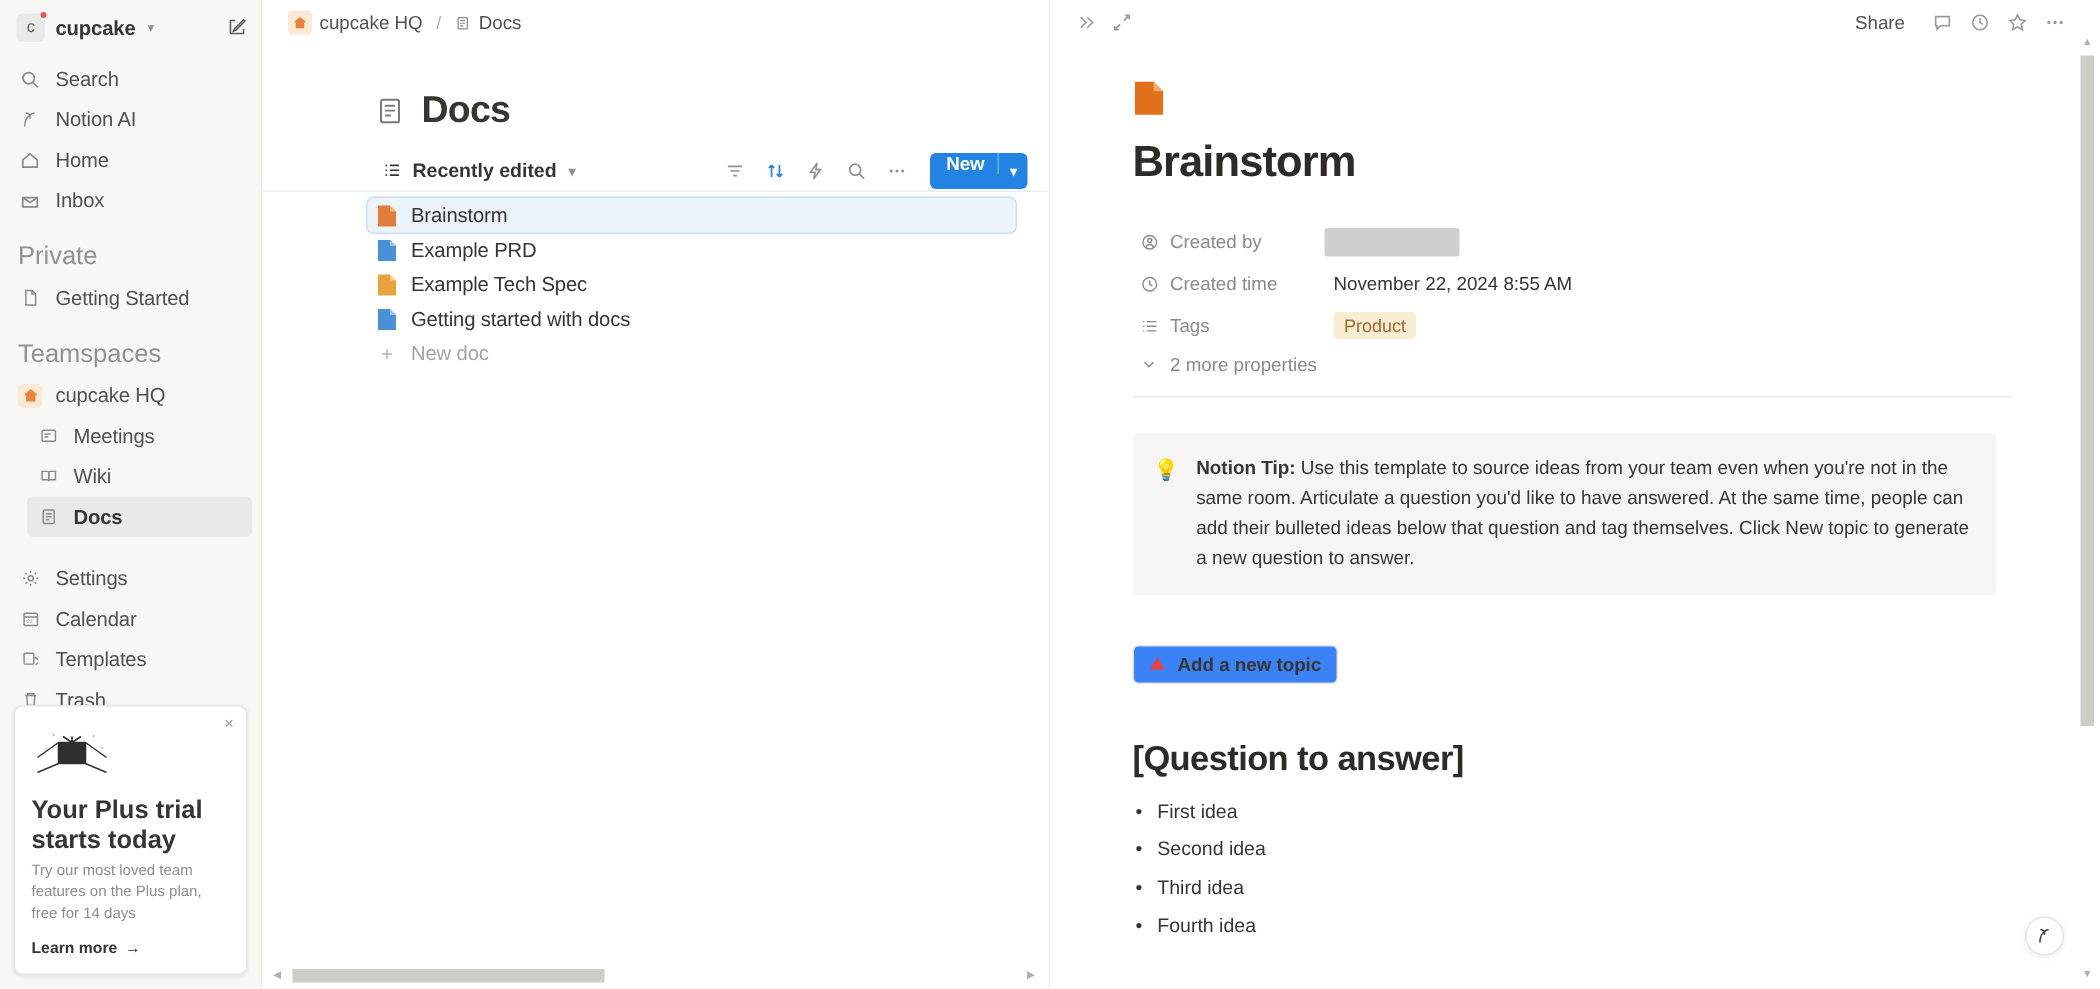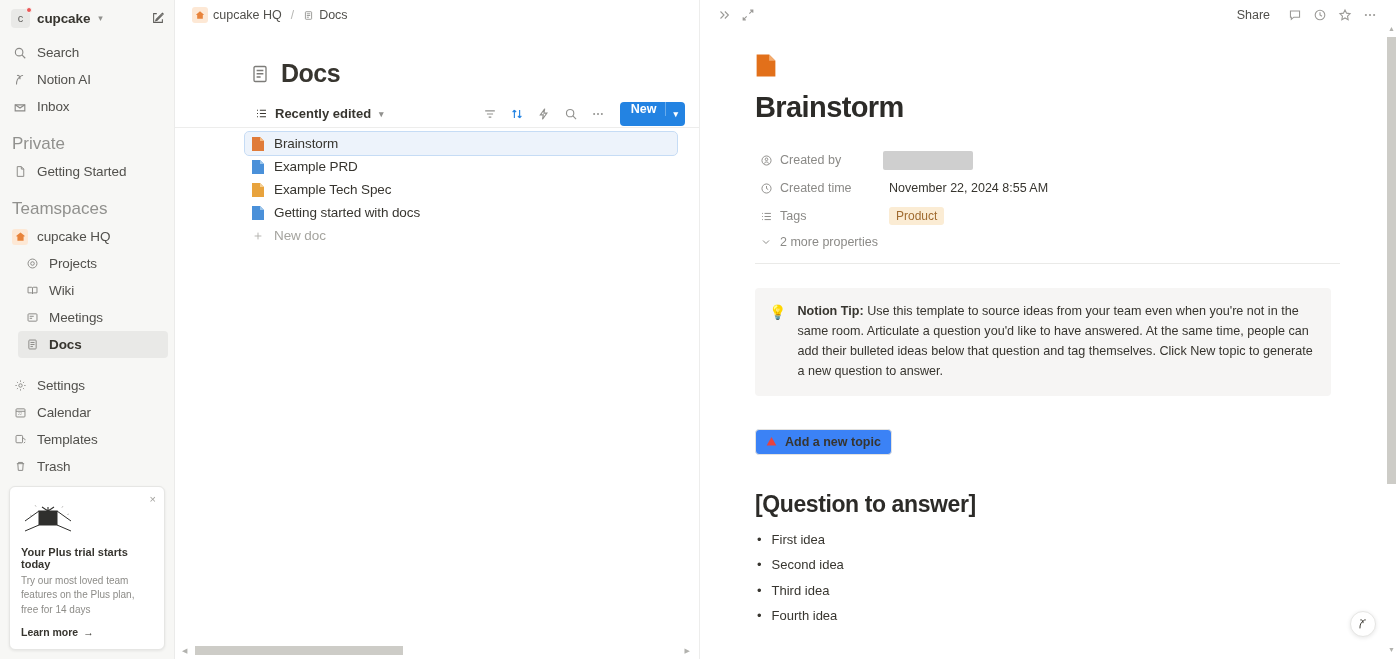--- a/index.html
+++ b/index.html
@@ -67,21 +67,21 @@
     position: absolute; left: 9px; bottom: 9px; width: 156px;
     background: #ffffff; border: 1px solid #e6e6e4;
     border-radius: 6px; padding: 10px 11px 11px 11px;
     box-shadow: 0 1px 3px rgba(15,15,15,0.08);
   }
   .trial-close {
     position: absolute; top: 7px; right: 8px;
     color: #a3a29e; font-size: 11px; cursor: pointer; line-height: 1;
   }
   .trial-img { height: 38px; margin-bottom: 9px; margin-top: 2px; }
-  .trial-title { font-size: 11px; font-weight: 700; color: #37352f; margin-bottom: 4px; }
+  .trial-title { font-size: 17px; font-weight: 700; color: #37352f; margin-bottom: 4px; }
   .trial-desc { font-size: 10px; color: #8d8c88; line-height: 1.45; }
   .trial-link { font-size: 10.5px; font-weight: 600; color: #37352f; margin-top: 9px; display: flex; align-items: center; gap: 5px; cursor: pointer; }
 
   
   .middle {
     width: 525px; flex: 0 0 525px; height: 659px;
     background: #ffffff; position: relative; overflow: hidden;
     border-right: 1px solid #ededec;
   }
   .crumbs {
@@ -275,20 +275,28 @@
 
       <div class="nav-item">
         <span class="ico">
           <svg width="14" height="14" viewBox="0 0 16 16" fill="none" stroke="currentColor" stroke-width="1.2">
             <path d="M4 13c0-4 1-7 4-8.5M8 4.5C9.2 3 10.5 2.6 11.5 3M8 4.5c-1-1.6-2.4-2-3.4-1.5M8 4.5V7"></path>
           </svg>
         </span>
         <span>Notion AI</span>
       </div>
 
+      <div class="nav-item">
+        <span class="ico">
+          <svg width="14" height="14" viewBox="0 0 16 16" fill="none" stroke="currentColor" stroke-width="1.3">
+              <path d="M2.5 7.5L8 3l5.5 4.5V13H2.5z"></path>
+            </svg>
+        </span>
+        <span>Home</span>
+      </div>
 
       <div class="nav-item">
         <span class="ico">
           <svg width="14" height="14" viewBox="0 0 16 16" fill="none" stroke="currentColor" stroke-width="1.3">
               <path d="M2.5 5.5h11v7h-11z"></path>
               <path d="M2.5 5.5L8 9.2l5.5-3.7"></path>
             </svg>
         </span>
         <span>Inbox</span>
       </div>
@@ -311,43 +319,34 @@
         <svg width="11" height="11" viewBox="0 0 16 16" fill="#e8833a">
             <path d="M8 2l6 5v1h-1.5v6h-9V8H2V7z"></path>
           </svg>
       </span>
       <span>cupcake HQ</span>
     </div>
 
     <div class="nav-item indent">
       <span class="ico">
         <svg width="13" height="13" viewBox="0 0 16 16" fill="none" stroke="currentColor" stroke-width="1.2">
-            <circle cx="8" cy="8" r="5.5"></circle>
-            <circle cx="8" cy="8" r="2.2"></circle>
-          </svg>
-      </span>
-      <span>Projects</span>
+            <rect x="2.5" y="3.5" width="11" height="9" rx="1"></rect>
+            <path d="M4.5 6.5h5M4.5 9h3"></path>
+          </svg>
+      </span>
+      <span>Meetings</span>
     </div>
     <div class="nav-item indent">
       <span class="ico">
         <svg width="13" height="13" viewBox="0 0 16 16" fill="none" stroke="currentColor" stroke-width="1.2">
             <path d="M2.5 4h4.3c.7 0 1.2.5 1.2 1.1V12c0-.6-.5-1.1-1.2-1.1H2.5z"></path>
             <path d="M13.5 4H9.2c-.7 0-1.2.5-1.2 1.1V12c0-.6.5-1.1 1.2-1.1h4.3z"></path>
           </svg>
       </span>
       <span>Wiki</span>
-    </div>
-    <div class="nav-item indent">
-      <span class="ico">
-        <svg width="13" height="13" viewBox="0 0 16 16" fill="none" stroke="currentColor" stroke-width="1.2">
-            <rect x="2.5" y="3.5" width="11" height="9" rx="1"></rect>
-            <path d="M4.5 6.5h5M4.5 9h3"></path>
-          </svg>
-      </span>
-      <span>Meetings</span>
     </div>
     <div class="nav-item indent active">
       <span class="ico">
         <svg width="13" height="13" viewBox="0 0 16 16" fill="none" stroke="currentColor" stroke-width="1.2">
             <rect x="3.5" y="2.5" width="9" height="11" rx="1"></rect>
             <path d="M5.5 5.5h5M5.5 8h5M5.5 10.5h3"></path>
           </svg>
       </span>
       <span>Docs</span>
     </div>

